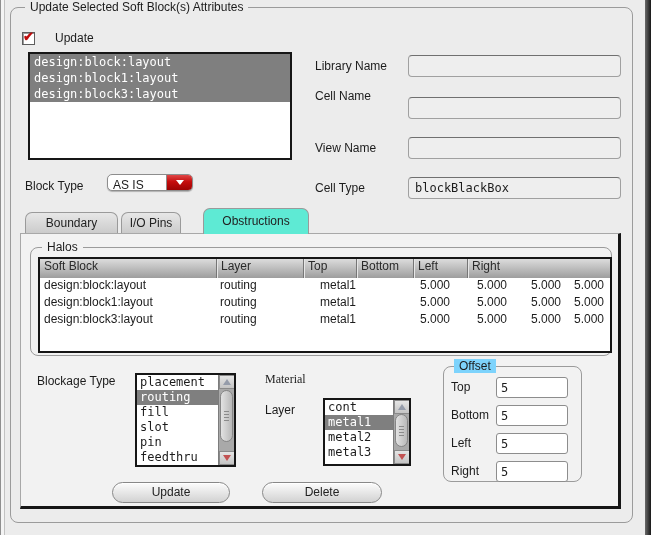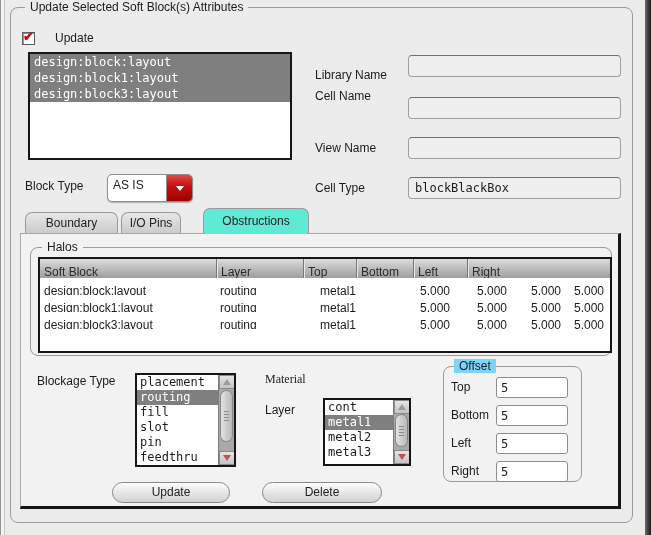--- a/index.html
+++ b/index.html
@@ -36,29 +36,29 @@
                 font-family:"DejaVu Sans Mono", monospace; }
   .block-list .list-item { line-height:16px; padding:0 4px; white-space:nowrap; }
   .block-list .list-item.sel { background:#7f7f7f; color:#fff; }
 
   
   .fld-label { position:absolute; left:315px; white-space:nowrap; }
   .ro-field  { position:absolute; left:408px; width:213px; height:22px;
                border:1px solid #a0a0a0; border-top-color:#707070; border-radius:4px;
                background:#eeeeee; padding:3px 6px; overflow:hidden;
                font-family:"DejaVu Sans Mono", monospace; }
-  .lbl-library { top:68px; }  .fld-library { top:55px; }
+  .lbl-library { top:59px; }  .fld-library { top:55px; }
   .lbl-cell    { top:89px; } .fld-cell    { top:97px; }
   .lbl-view    { top:141px; } .fld-view    { top:137px; }
   .lbl-ctype   { top:181px; } .fld-ctype   { top:177px; }
 
   .lbl-btype { position:absolute; left:25px; top:179px; }
 
   
-  .combo { position:absolute; display:flex; height:28px; border:1px solid #8d8d8d;
+  .combo { position:absolute; display:flex; height:17px; border:1px solid #8d8d8d;
            border-radius:5px; background:#fff; overflow:hidden;
            box-shadow:0 1px 1px rgba(0,0,0,.25); }
   .combo-text { flex:1; padding:3px 5px; white-space:nowrap; }
   .combo-btn  { width:26px; background:linear-gradient(180deg,#e04848 0%,#c50d0d 45%,#9c0303 100%);
                 display:flex; align-items:center; justify-content:center;
                 border-left:1px solid #8d8d8d; }
   .tri-down-w { width:0; height:0; border-left:4px solid transparent;
                 border-right:4px solid transparent; border-top:5px solid #fff; }
   .combo-btype { left:107px; top:174px; width:86px; }
   .combo-material { left:322px; top:368px; width:71px; height:22px; }
@@ -82,21 +82,21 @@
   .halos-group { left:30px; top:247px; width:582px; height:109px; z-index:2; }
   .halos-group .gtitle { left:11px; background:#f2f2f2; }
 
   
   .halos-table { position:absolute; left:38px; top:257px; width:574px; height:96px;
                  background:#fff; border:2px solid #161616; z-index:2; overflow:hidden; }
   .t-row { display:flex; }
   .t-head { background:linear-gradient(180deg,#dcdcdc,#9d9d9d); height:19px; color:#2a2a2a; }
   .t-head .t-cell { border-left:1px solid #767676; box-shadow:inset 1px 0 0 #e6e6e6; }
   .t-head .t-cell:first-child { border-left:none; box-shadow:none; }
-  .t-cell { padding:6px 4px; white-space:nowrap; overflow:hidden; line-height:15px; }
+  .t-cell { padding:0 4px; white-space:nowrap; overflow:hidden; line-height:15px; }
   .t-body .t-row { height:17px; }
   .c0{width:176px;} .c1{width:100px;} .c2{width:87px;}
   .c3{width:53px;} .c4{width:57px;} .c5{width:54px;} .c6{width:43px;}
   .t-body .c3,.t-body .c4,.t-body .c5,.t-body .c6 { text-align:right; padding-right:6px; }
 
   
   .sel-list { position:absolute; background:#fff; border:2px solid #161616;
               font-family:"DejaVu Sans Mono", monospace; z-index:2; overflow:hidden; }
   .sel-list .opt { padding:0 3px; white-space:nowrap; }
   .sel-list .opt.sel { background:#7f7f7f; color:#fff; }

